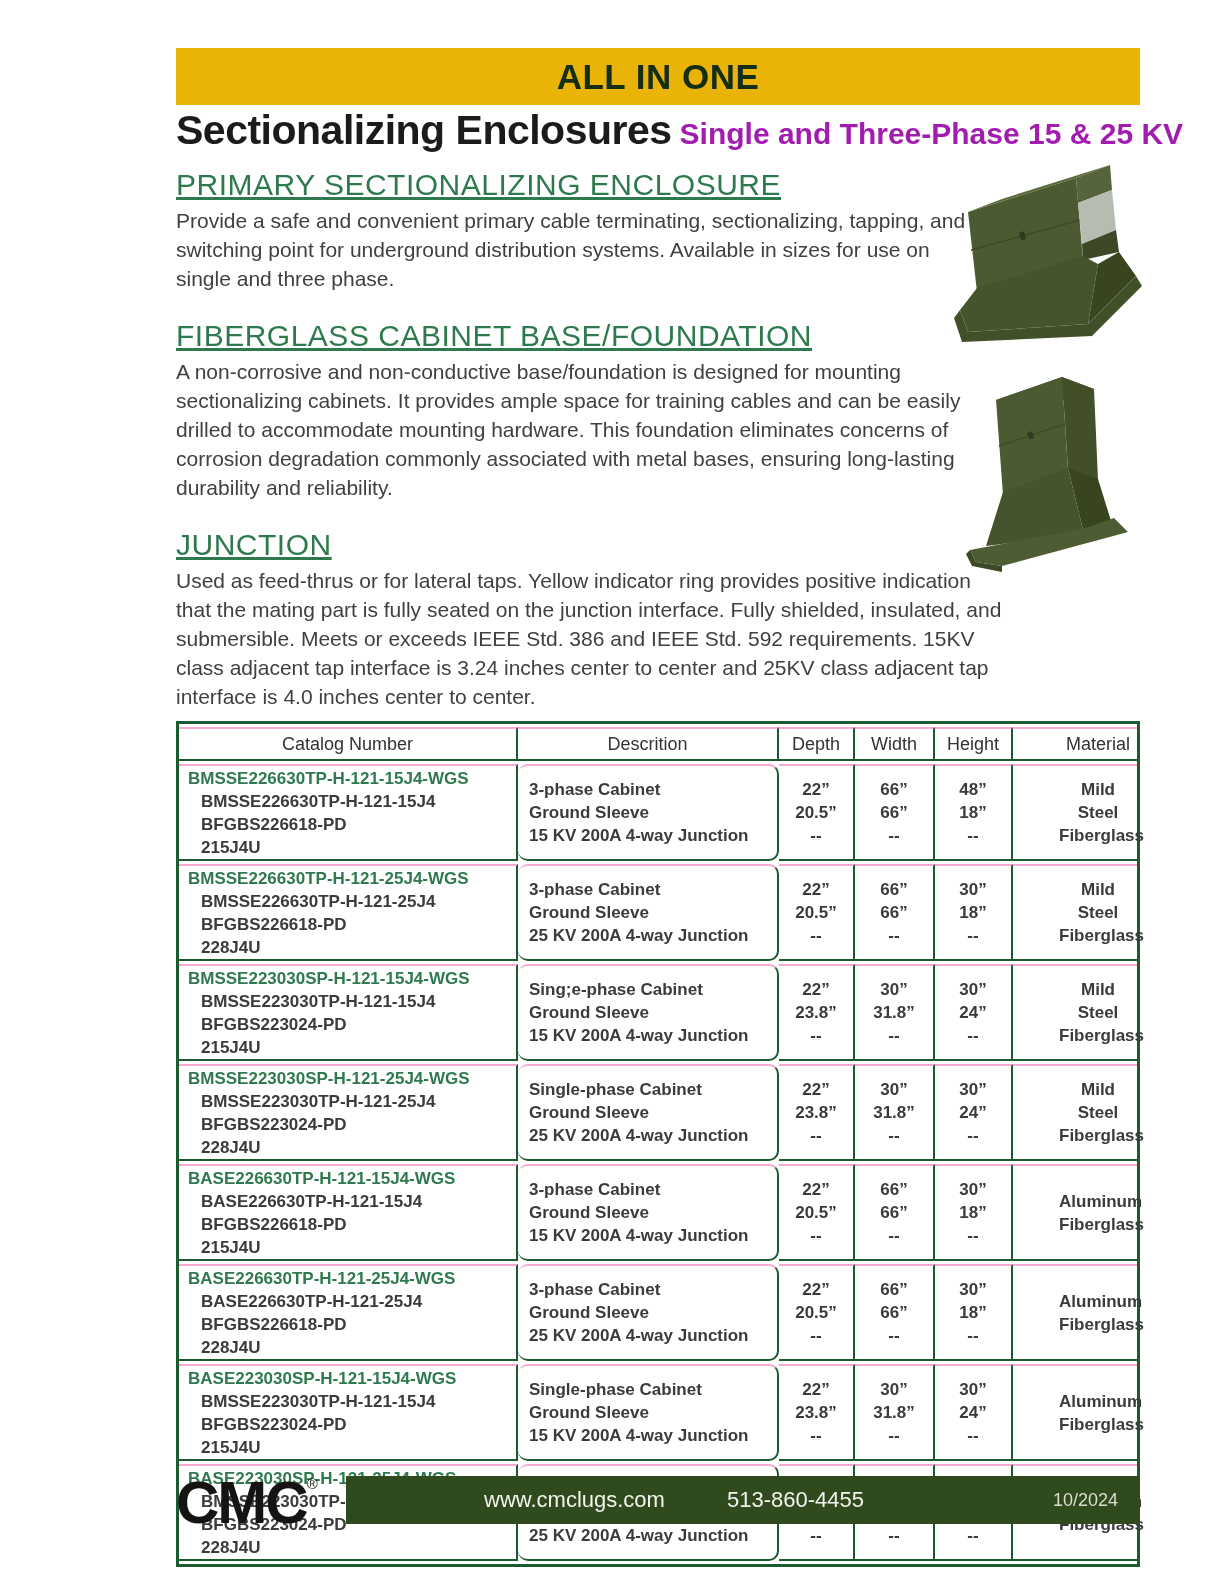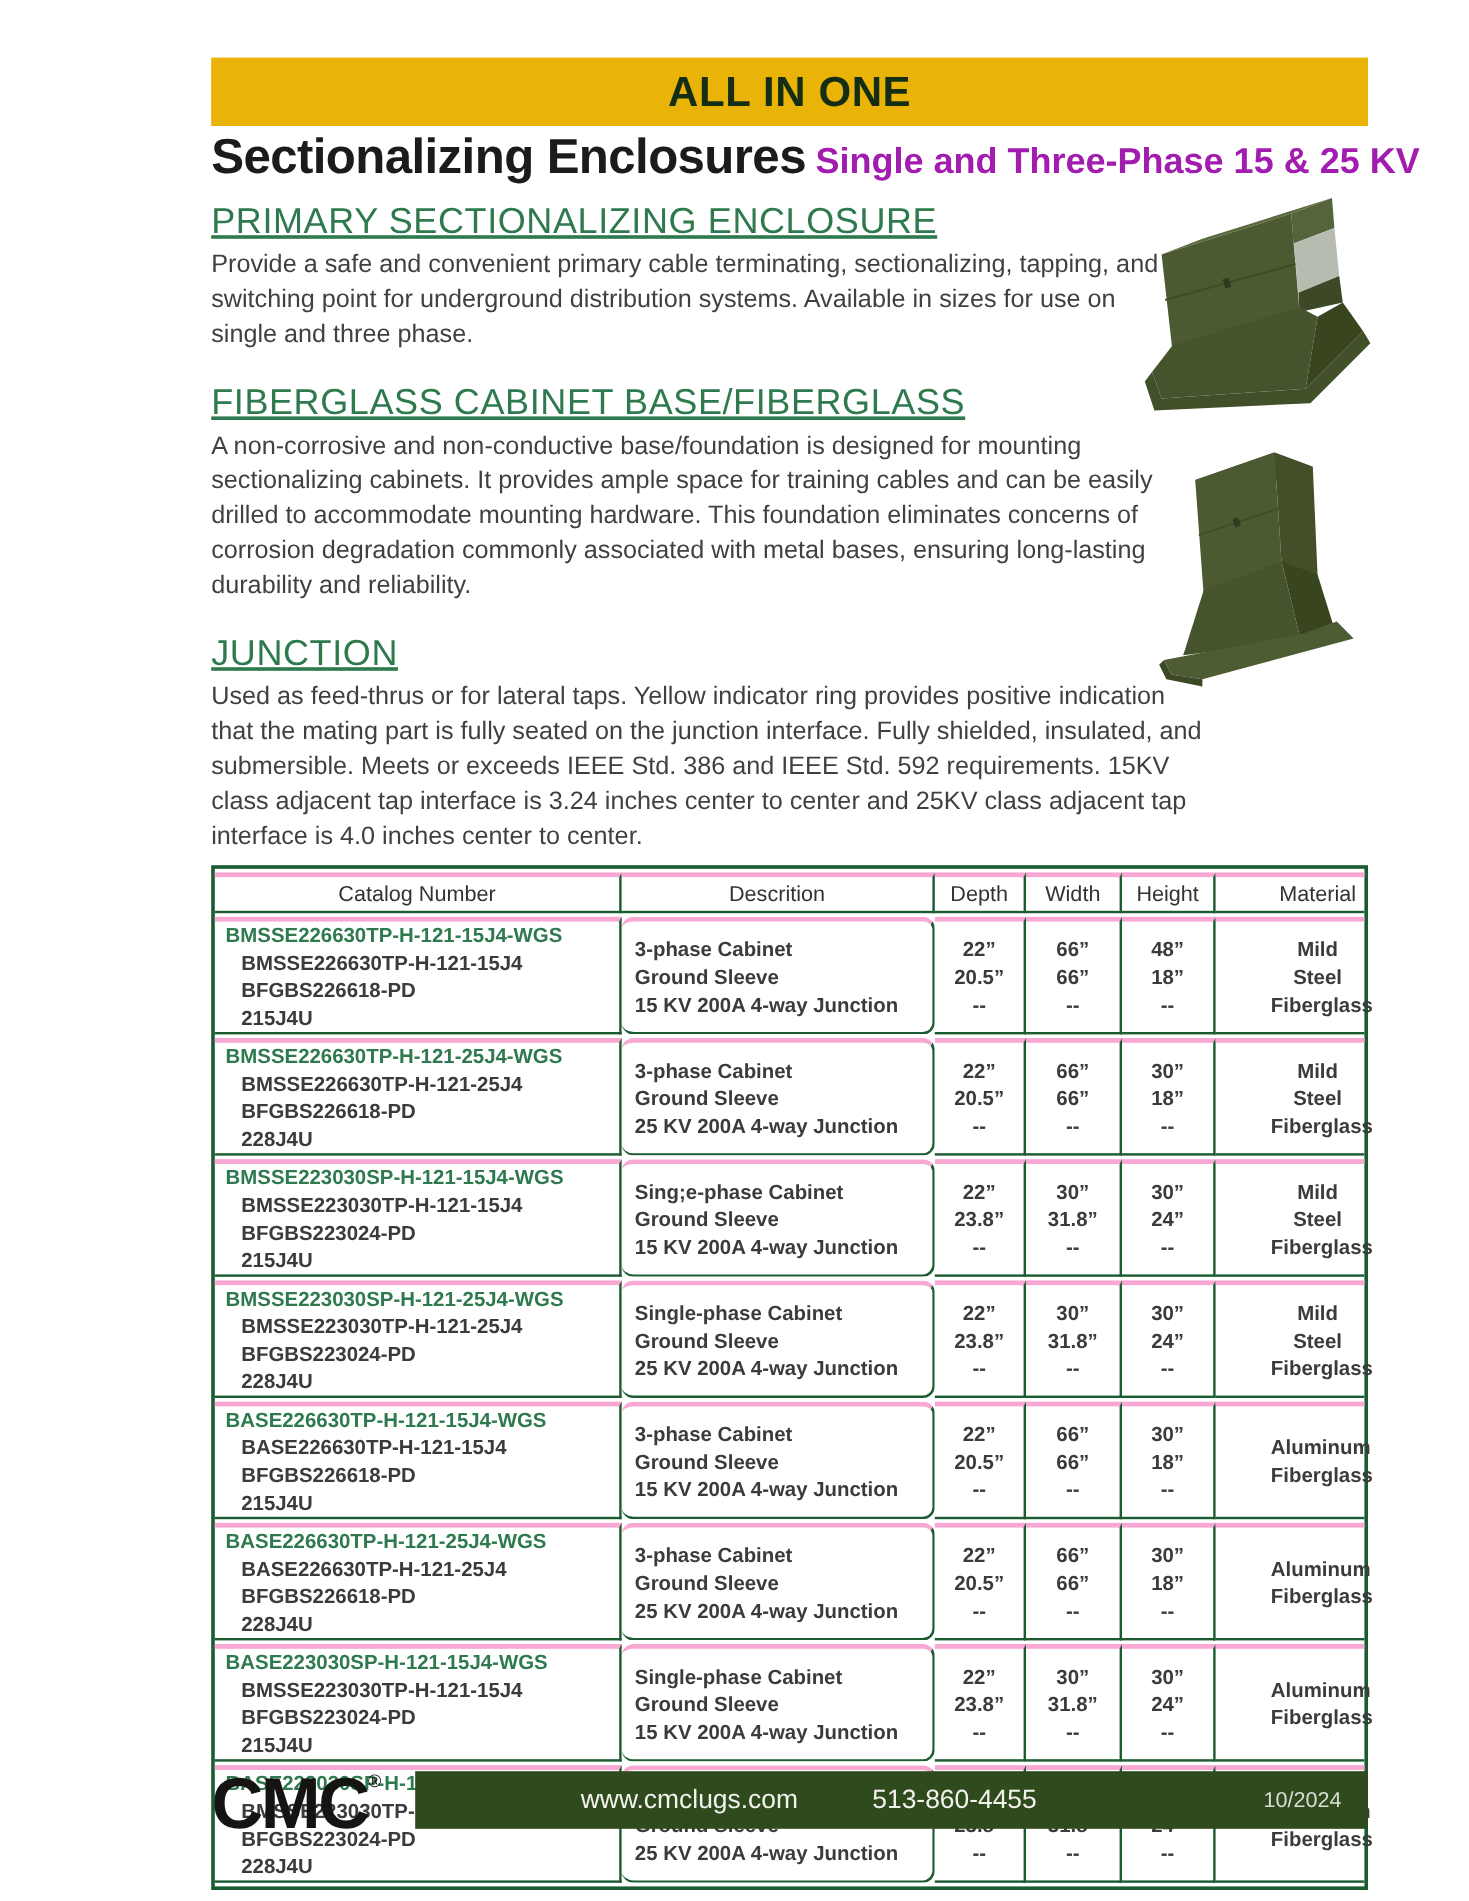--- a/index.html
+++ b/index.html
@@ -52,21 +52,21 @@
     border: 3px solid #1a5c30;
     background: #ffffff;
   }
   table.spec {
     width: 100%;
     border-collapse: separate;
     border-spacing: 0 3px;
     table-layout: fixed;
   }
   th, td {
-    border-top: 4px solid #f9a8d4;
+    border-top: 2px solid #f9a8d4;
     border-bottom: 2px solid #1a5c30;
     border-right: 2px solid #1a5c30;
     vertical-align: middle;
     margin-left: 12px;
   }
   th:last-child, td:last-child { border-right: none; padding-left: 46px; }
   thead tr { height: 34px; }
   thead th { font-size: 18px; font-weight: 400; color: #333333; text-align: center; }
   tbody tr { height: 97px; font-weight: bold; }
   .c-cat { padding-left: 9px; }
@@ -105,21 +105,21 @@
   <div class="page-title">
     <span class="main">Sectionalizing Enclosures</span><span class="sub">Single and Three-Phase 15 &amp; 25 KV</span>
   </div>
 
   <div class="section sec-1">
     <h2>PRIMARY SECTIONALIZING ENCLOSURE</h2>
     <p>Provide a safe and convenient primary cable terminating, sectionalizing, tapping, and switching point for underground distribution systems. Available in sizes for use on single and three phase.</p>
   </div>
 
   <div class="section sec-2">
-    <h2>FIBERGLASS CABINET BASE/FIBERGLASS</h2>
+    <h2>FIBERGLASS CABINET BASE/FOUNDATION</h2>
     <p>A non-corrosive and non-conductive base/foundation is designed for mounting sectionalizing cabinets. It provides ample space for training cables and can be easily drilled to accommodate mounting hardware. This foundation eliminates concerns of corrosion degradation commonly associated with metal bases, ensuring long-lasting durability and reliability.</p>
   </div>
 
   <div class="section sec-3">
     <h2>JUNCTION</h2>
     <p>Used as feed-thrus or for lateral taps. Yellow indicator ring provides positive indication that the mating part is fully seated on the junction interface. Fully shielded, insulated, and submersible. Meets or exceeds IEEE Std. 386 and IEEE Std. 592 requirements. 15KV class adjacent tap interface is 3.24 inches center to center and 25KV class adjacent tap interface is 4.0 inches center to center.</p>
   </div>
 
   <div class="table-wrap">
     <table class="spec">

